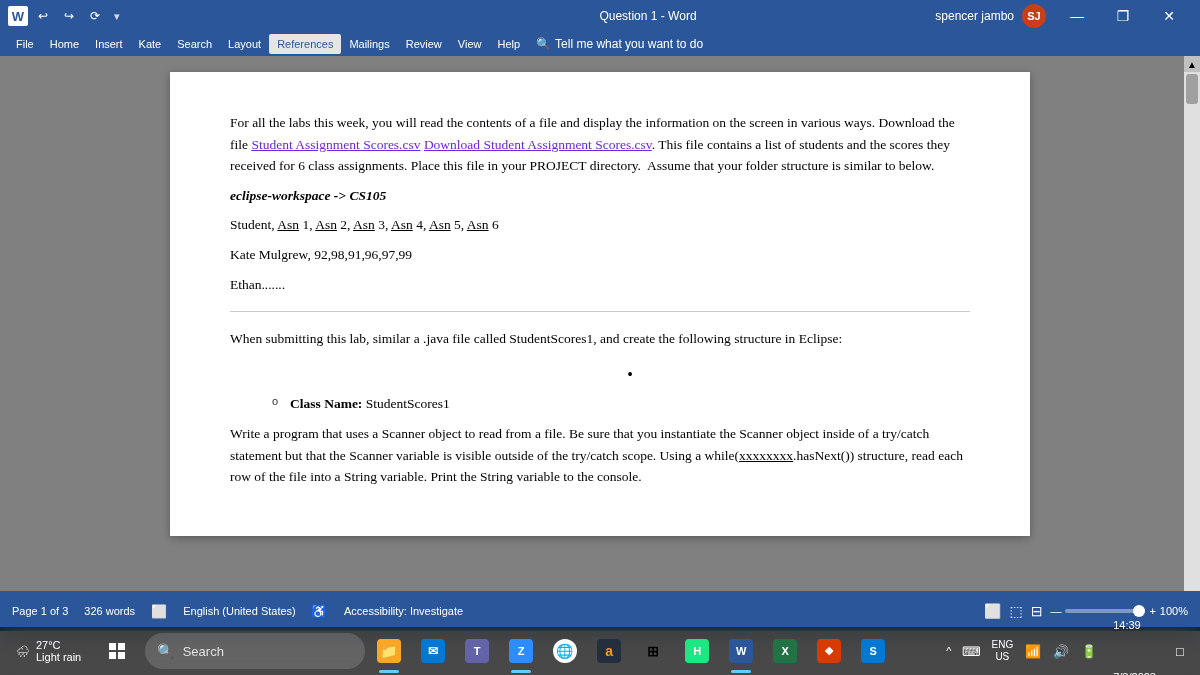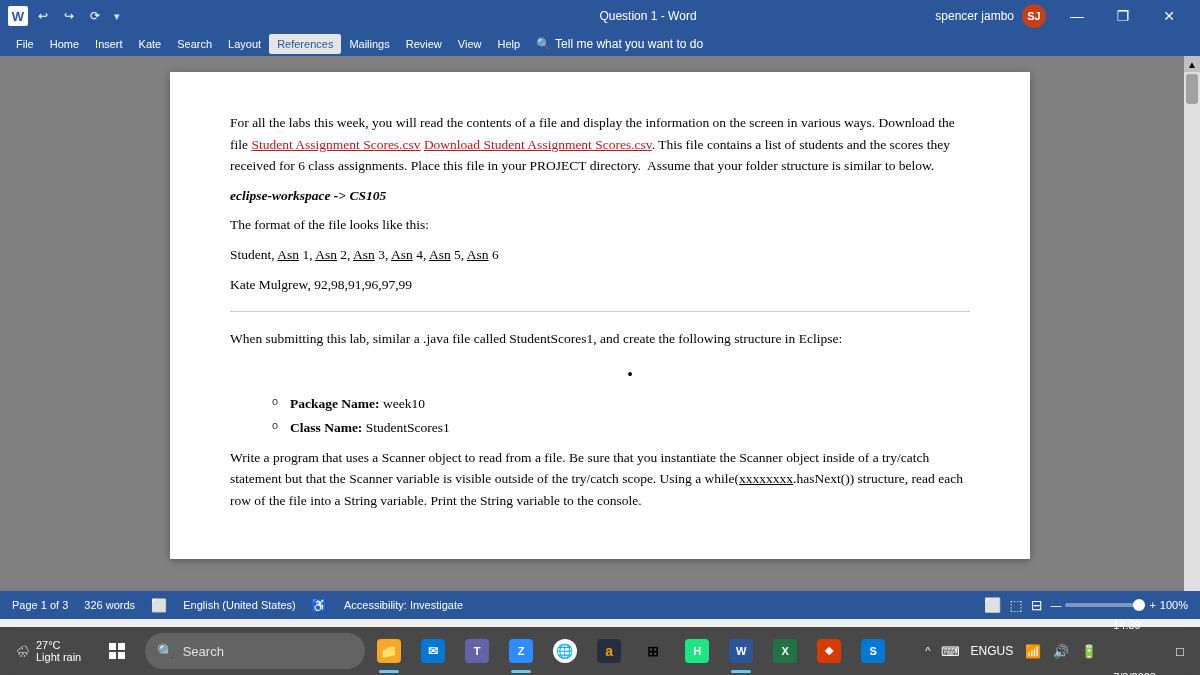--- a/index.html
+++ b/index.html
@@ -81,32 +81,32 @@
       min-height: 460px;
       padding: 40px 60px;
       box-shadow: 0 2px 8px rgba(0,0,0,0.3);
       font-family: 'Times New Roman', Times, serif;
       font-size: 13.5px;
       line-height: 1.6;
       color: #000;
     }
     .page p { margin-bottom: 8px; }
     .page .italic-bold { font-style: italic; font-weight: bold; }
-    .link { color: #b91c1c; text-decoration: underline; cursor: pointer; }
+    .link { color: #6d28d9; text-decoration: underline; cursor: pointer; }
     .bullet-section { padding-left: 60px; margin: 8px 0; }
     .bullet-item { list-style: none; position: relative; margin: 2px 0; }
     .bullet-item::before { content: 'o'; position: absolute; left: -18px; font-family: Arial; font-size: 11px; color: #333; }
     .bullet-dot { display: flex; align-items: center; justify-content: center; padding: 4px 0; }
     .bullet-dot::before { content: '•'; font-size: 16px; }
     .divider { border: none; border-top: 1px solid #ccc; margin: 16px 0; }
 
     
     .status-bar {
       background: #2b579a;
-      height: 28px;
+      height: 40px;
       display: flex;
       align-items: center;
       padding: 0 12px;
       color: white;
       font-size: 11px;
       gap: 16px;
     }
     .status-right { margin-left: auto; display: flex; align-items: center; gap: 8px; }
     .zoom-bar { display: flex; align-items: center; gap: 4px; }
     .zoom-slider { width: 80px; height: 4px; background: rgba(255,255,255,0.4); border-radius: 2px; position: relative; cursor: pointer; }
@@ -143,21 +143,21 @@
     }
     .taskbar-icon { width: 40px; height: 48px; display: flex; align-items: center; justify-content: center; cursor: pointer; position: relative; }
     .taskbar-icon-img { width: 24px; height: 24px; border-radius: 4px; display: flex; align-items: center; justify-content: center; font-size: 14px; font-weight: bold; }
     .taskbar-right { margin-left: auto; display: flex; align-items: center; gap: 4px; color: white; font-size: 11px; }
     .taskbar-time { display: flex; flex-direction: column; align-items: flex-start; font-size: 11px; color: white; padding: 0 8px; cursor: pointer; gap: 40px; }
     .weather { display: flex; align-items: center; gap: 6px; color: white; font-size: 11px; padding: 0 8px; cursor: pointer; }
     .sys-tray { display: flex; align-items: center; gap: 2px; padding: 0 4px; cursor: pointer; }
     .tray-icon { width: 24px; height: 24px; display: flex; align-items: center; justify-content: center; font-size: 13px; color: white; cursor: pointer; }
     .active-indicator { position: absolute; bottom: 2px; left: 50%; transform: translateX(-50%); width: 20px; height: 3px; background: #60cdff; border-radius: 2px; }
 
-    .lang-indicator { display: flex; flex-direction: row; align-items: center; font-size: 12px; color: white; line-height: 1.2; cursor: pointer; padding: 0 4px; }
+    .lang-indicator { display: flex; flex-direction: column; align-items: center; font-size: 10px; color: white; line-height: 1.2; cursor: pointer; padding: 0 4px; }
   </style>
 </head>
 <body>
 
 <div class="title-bar">
   <div class="title-bar-left">
     <div class="word-icon">W</div>
     <div class="tb-btn" title="Undo">↩</div>
     <div class="tb-btn" title="Redo">↪</div>
     <div class="tb-btn" title="AutoSave">⟳</div>
@@ -198,35 +198,32 @@
 </div>
 
 <div class="doc-container">
   <div class="page">
     <p>
       For all the labs this week, you will read the contents of a file and display the information on the screen in various ways. Download the file <span class="link">Student Assignment Scores.csv</span> <span class="link">Download Student Assignment Scores.csv</span>. This file contains a list of students and the scores they received for 6 class assignments. Place this file in your PROJECT directory.&nbsp; Assume that your folder structure is similar to below.
     </p>
     <p class="italic-bold">
       eclipse-workspace -&gt; CS105
     </p>
-    <p>The format of the file looks like this:</p>
     <p>
       Student, <span style="text-decoration:underline;">Asn</span> 1, <span style="text-decoration:underline;">Asn</span> 2, <span style="text-decoration:underline;">Asn</span> 3, <span style="text-decoration:underline;">Asn</span> 4, <span style="text-decoration:underline;">Asn</span> 5, <span style="text-decoration:underline;">Asn</span> 6
     </p>
     <p>Kate Mulgrew, 92,98,91,96,97,99</p>
+    <p>Ethan.......</p>
     <hr class="divider">
     <p>
       When submitting this lab, similar a .java file called StudentScores1, and create the following structure in Eclipse:
     </p>
     <div class="bullet-section">
       <div class="bullet-dot"></div>
       <ul style="list-style:none; padding-left:0;">
-        <li class="bullet-item">
-          <b>Package Name:</b> week10
-        </li>
         <li class="bullet-item">
           <b>Class Name:</b> StudentScores1
         </li>
       </ul>
     </div>
     <p>
       Write a program that uses a Scanner object to read from a file. Be sure that you instantiate the Scanner object inside of a try/catch statement but that the Scanner variable is visible outside of the try/catch scope. Using a while(<span style="text-decoration:underline;">xxxxxxxx</span>.hasNext()) structure, read each row of the file into a String variable. Print the String variable to the console.
     </p>
   </div>
   <div class="scrollbar-right">

